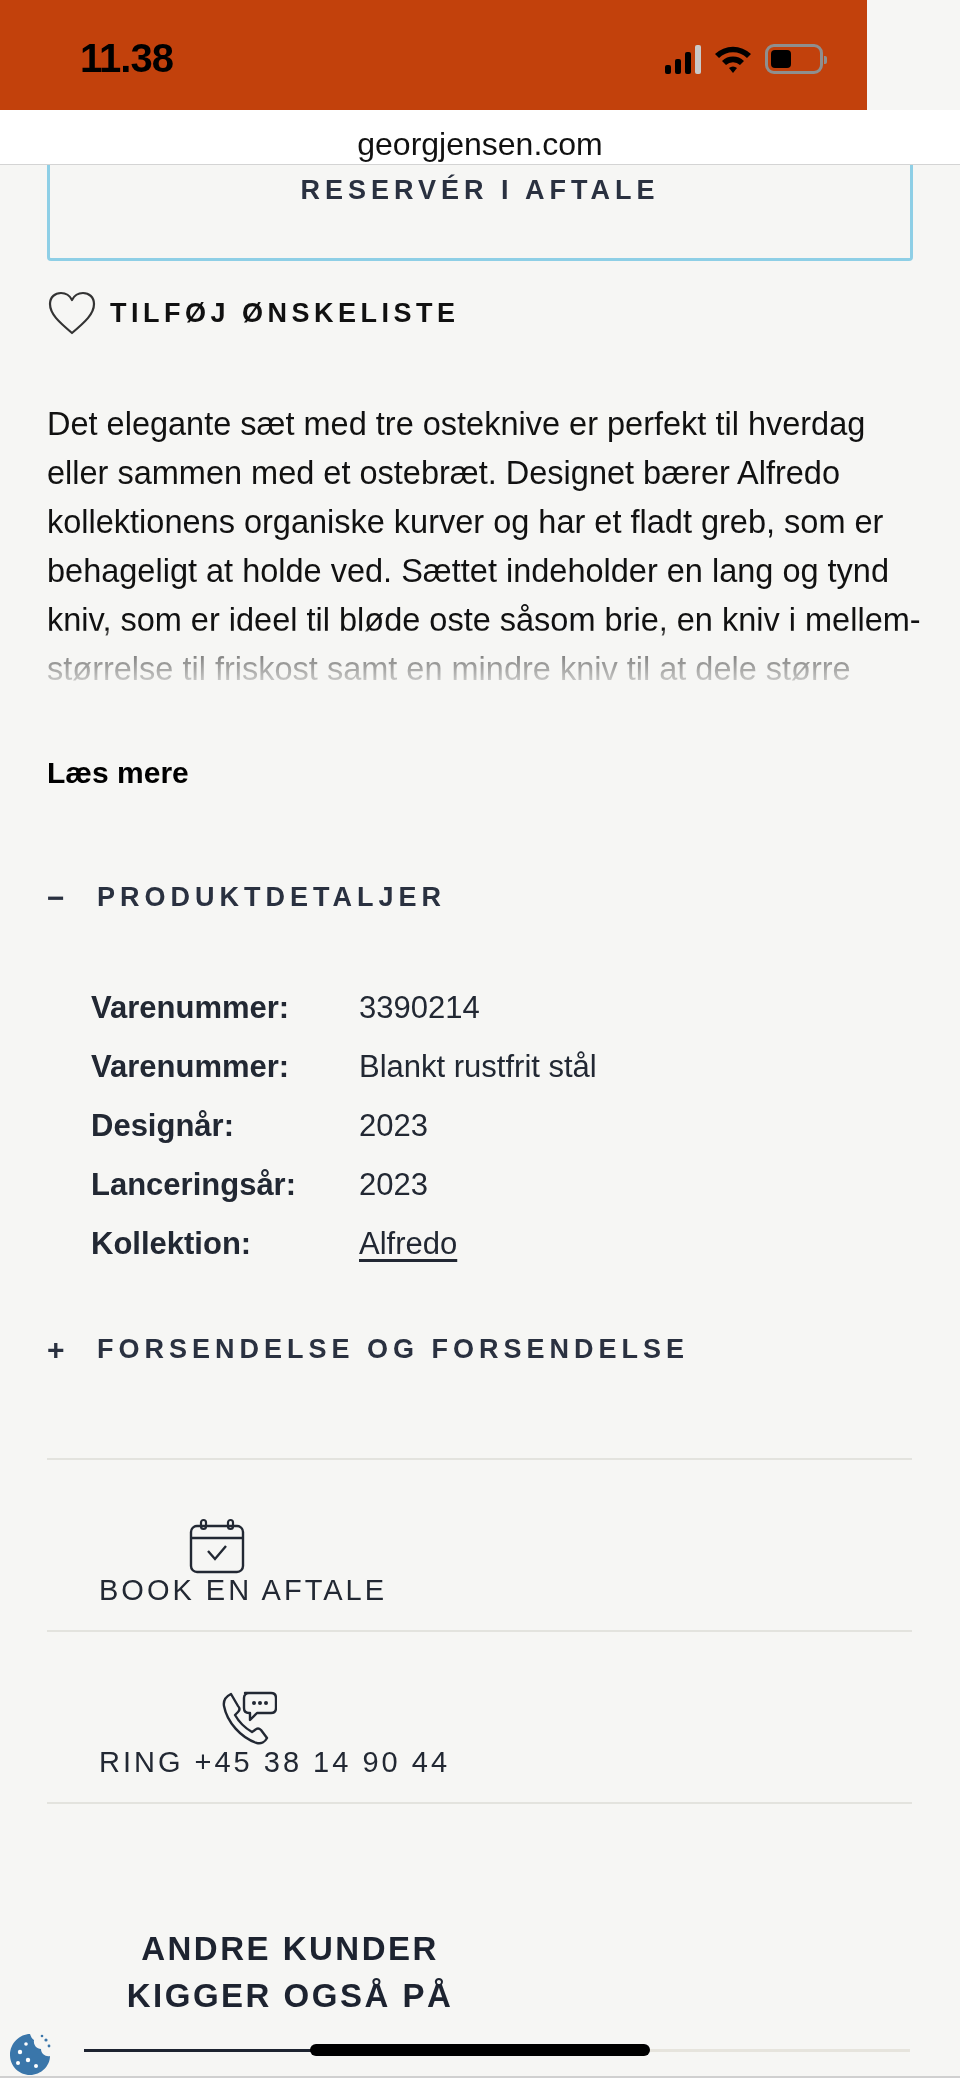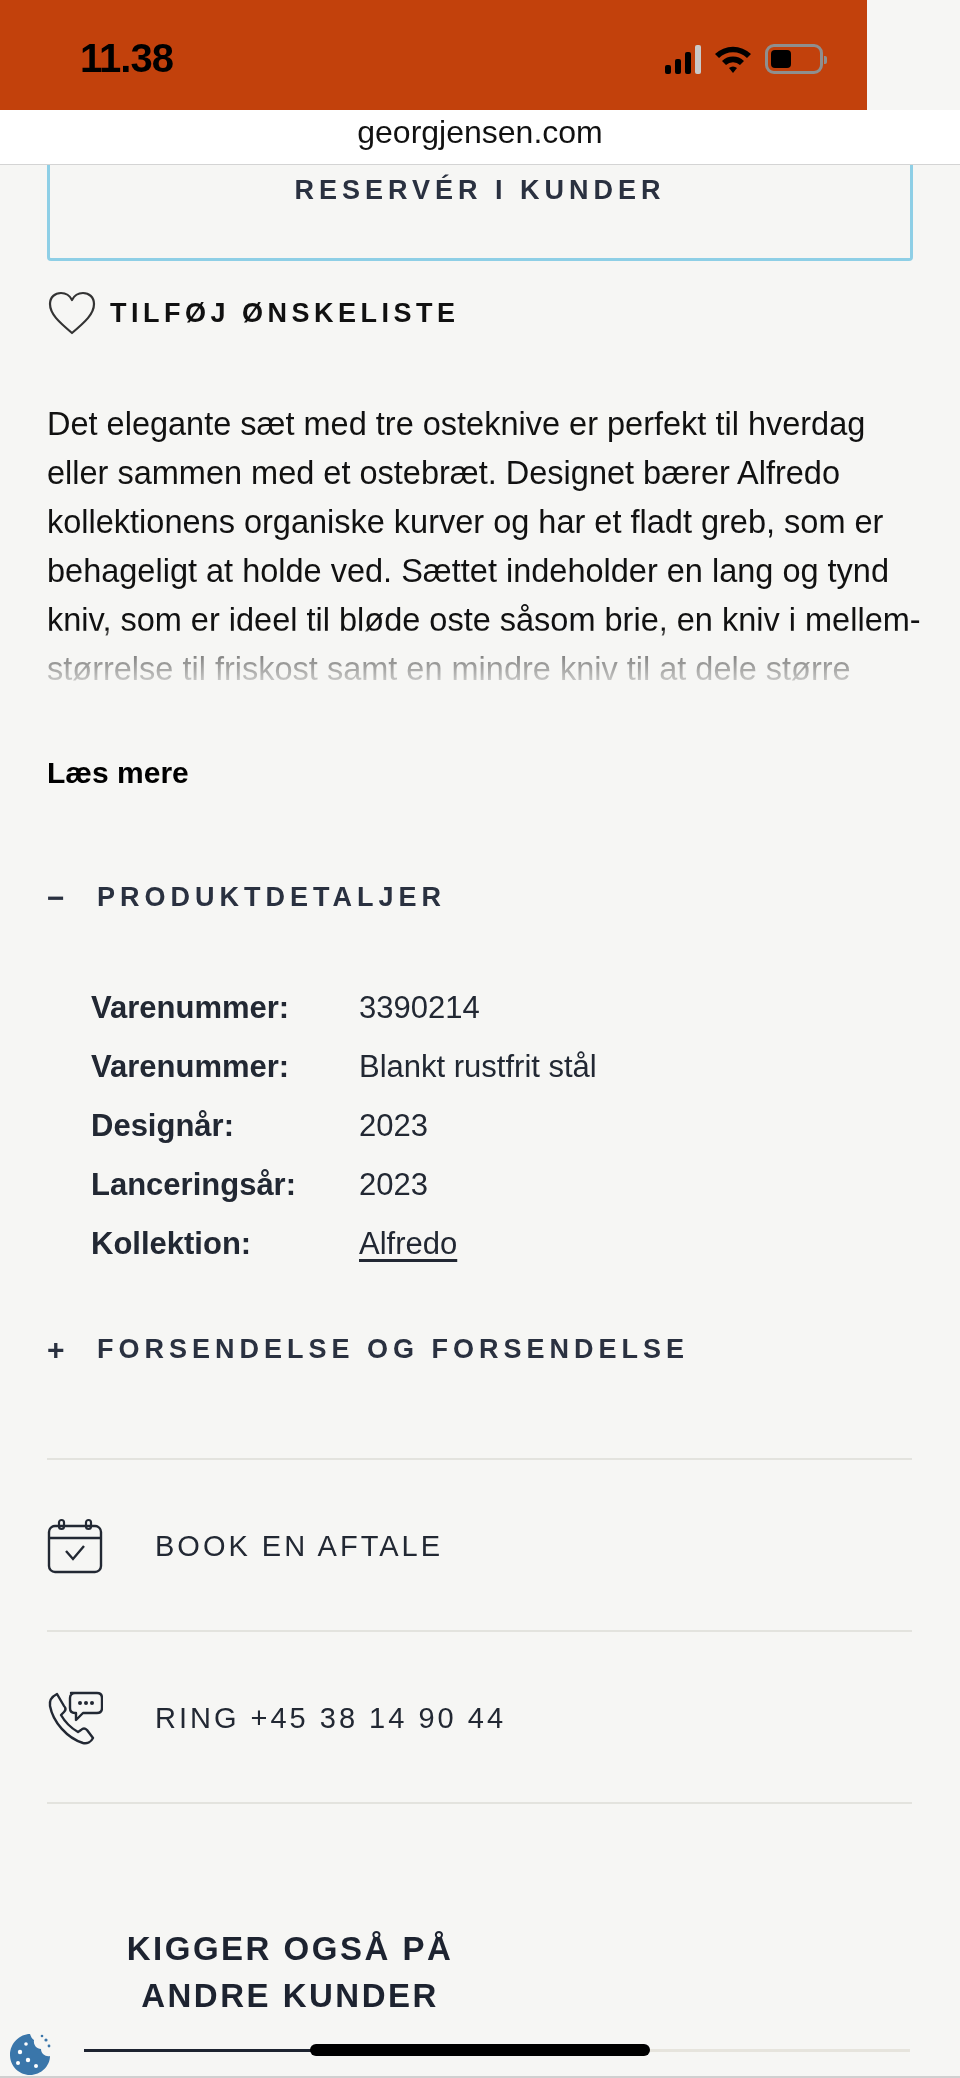--- a/index.html
+++ b/index.html
@@ -12,21 +12,21 @@
   .status-icons { position: absolute; right: 44px; top: 44px; display: flex; align-items: center; gap: 12px; }
   .signal { display: flex; align-items: flex-end; gap: 4px; height: 30px; }
   .signal span { width: 6px; background: #000; border-radius: 2px; }
   .signal span.dim { background: #c9c9c9; }
   .battery { width: 58px; height: 30px; border: 3px solid #8f8f8f; border-radius: 9px; position: relative; padding: 3px; }
   .battery::after { content: ""; position: absolute; right: -7px; top: 9px; width: 3px; height: 8px; background: #8f8f8f; border-radius: 0 2px 2px 0; }
   .battery-fill { width: 20px; height: 100%; background: #000; border-radius: 4px; }
 
   
   .url-bar { position: absolute; top: 110px; left: 0; width: 960px; height: 55px; background: #fff; border-bottom: 1px solid #d4d4d4; text-align: center; }
-  .url-text { font-size: 32px; color: #111; line-height: 40px; display: inline-block; margin-top: 2px; }
+  .url-text { font-size: 32px; color: #111; line-height: 40px; display: inline-block; margin-top: 14px; }
 
   
   .reserve-btn { position: absolute; left: 47px; top: 165px; width: 866px; height: 96px; border: 3px solid #8ecfe6; border-top: none; border-radius: 0 0 4px 4px; background: transparent; text-align: center; cursor: pointer; }
   .reserve-label { display: inline-block; margin-top: 10px; font-size: 27px; font-weight: 700; letter-spacing: 5px; color: #2a3140; }
 
   .wishlist { position: absolute; left: 47px; top: 290px; display: flex; align-items: center; gap: 13px; cursor: pointer; }
   .wishlist-label { font-size: 27px; font-weight: 700; letter-spacing: 4.5px; color: #111; }
 
   .description { position: absolute; left: 47px; top: 400px; width: 880px; height: 290px; overflow: hidden; font-size: 32.5px; line-height: 49px; color: #111; }
   .description::after { content: ""; position: absolute; left: 0; right: 0; bottom: 0; height: 60px; background: linear-gradient(to bottom, rgba(246,246,244,0.2), rgba(246,246,244,0.9)); }
@@ -38,21 +38,21 @@
   .accordion-label { margin-left: 30px; font-size: 27px; font-weight: 700; letter-spacing: 5px; color: #2a3140; }
 
   .details { position: absolute; left: 47px; top: 978px; }
   .detail-row { display: flex; height: 59px; align-items: center; }
   .detail-key { width: 268px; font-size: 31px; font-weight: 700; color: #222833; margin-left: 44px; }
   .detail-val { font-size: 31px; color: #222833; }
   .detail-val.link { text-decoration: underline; text-underline-offset: 5px; cursor: pointer; }
 
   .divider { position: absolute; left: 47px; width: 865px; height: 2px; background: #e3e3de; }
 
-  .contact-row { position: absolute; left: 47px; display: flex; align-items: center; cursor: pointer; }
+  .contact-row { position: absolute; left: 47px; display: flex; align-items: center; cursor: pointer; flex-direction: column; }
   .contact-label { margin-left: 52px; font-size: 29px; letter-spacing: 3px; color: #222833; }
 
   .section-title { position: absolute; left: 100px; top: 1925px; width: 380px; text-align: center; font-size: 33px; font-weight: 700; letter-spacing: 2.5px; line-height: 47px; color: #1d2330; }
 
   .slider-track { position: absolute; left: 84px; top: 2049px; width: 826px; height: 3px; background: #e6e4dd; }
   .slider-fill { position: absolute; left: 0; top: 0; width: 40%; height: 3px; background: #1d2330; }
   .home-indicator { position: absolute; left: 310px; top: 2044px; width: 340px; height: 12px; background: #000; border-radius: 6px; }
   .cookie-btn { position: absolute; left: 6px; top: 2030px; cursor: pointer; }
   .bottom-edge { position: absolute; left: 0; top: 2076px; width: 960px; height: 2px; background: #d0d0d0; }
 </style>
@@ -77,21 +77,21 @@
         <div class="battery-fill"></div>
       </div>
   </div>
 </div>
 
 <div class="url-bar">
   <span class="url-text">georgjensen.com</span>
 </div>
 
 <div class="reserve-btn">
-  <span class="reserve-label">RESERVÉR I KUNDER</span>
+  <span class="reserve-label">RESERVÉR I AFTALE</span>
 </div>
 
 <div class="wishlist">
   <svg width="50" height="46" viewBox="0 0 50 46">
     <path d="M25 43 C12 32 3 24 3 14 C3 7 8 3 14 3 C19 3 23 6 25 10 C27 6 31 3 36 3 C42 3 47 7 47 14 C47 24 38 32 25 43 Z" fill="none" stroke="#333" stroke-width="2.2" stroke-linejoin="round"></path>
   </svg>
   <span class="wishlist-label">TILFØJ ØNSKELISTE</span>
 </div>
 
 <div class="description">Det elegante sæt med tre osteknive er perfekt til hverdag eller sammen med et ostebræt. Designet bærer Alfredo kollektionens organiske kurver og har et fladt greb, som er behageligt at holde ved. Sættet indeholder en lang og tynd kniv, som er ideel til bløde oste såsom brie, en kniv i mellem-størrelse til friskost samt en mindre kniv til at dele større</div>
@@ -153,22 +153,22 @@
     <circle cx="33" cy="13" r="2" fill="#222833"></circle>
     <circle cx="39" cy="13" r="2" fill="#222833"></circle>
     <circle cx="45" cy="13" r="2" fill="#222833"></circle>
   </svg>
   <span class="contact-label">RING +45 38 14 90 44</span>
 </div>
 
 <div class="divider" style="top:1802px;"></div>
 
 <div class="section-title">
+  <div>ANDRE KUNDER</div>
   <div>KIGGER OGSÅ PÅ</div>
-  <div>ANDRE KUNDER</div>
 </div>
 
 <div class="slider-track">
   <div class="slider-fill"></div>
 </div>
 
 <div class="cookie-btn">
   <svg width="48" height="48" viewBox="0 0 48 48">
     <path d="M24 4 C14 4 4 13 4 25 C4 36 13 45 24 45 C35 45 44 36 44 26 C40 27 35 24 35 19 C31 19 27 15 28 10 C26 9 25 7 24 4 Z" fill="#3a76aa"></path>
     <circle cx="14" cy="22" r="2.2" fill="#fff"></circle>

